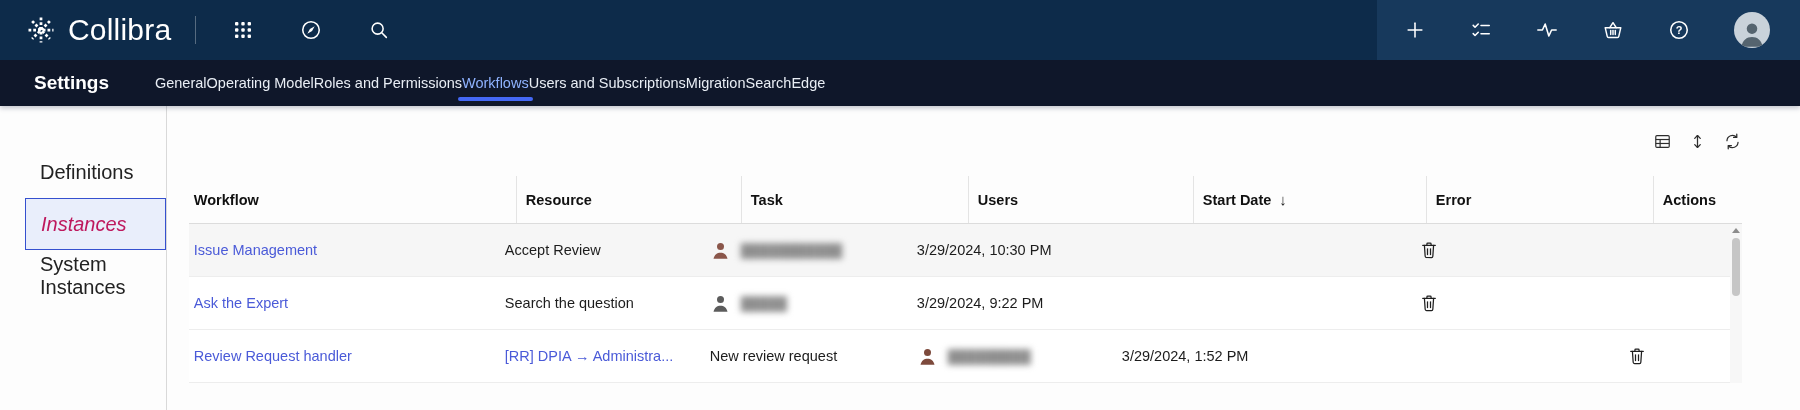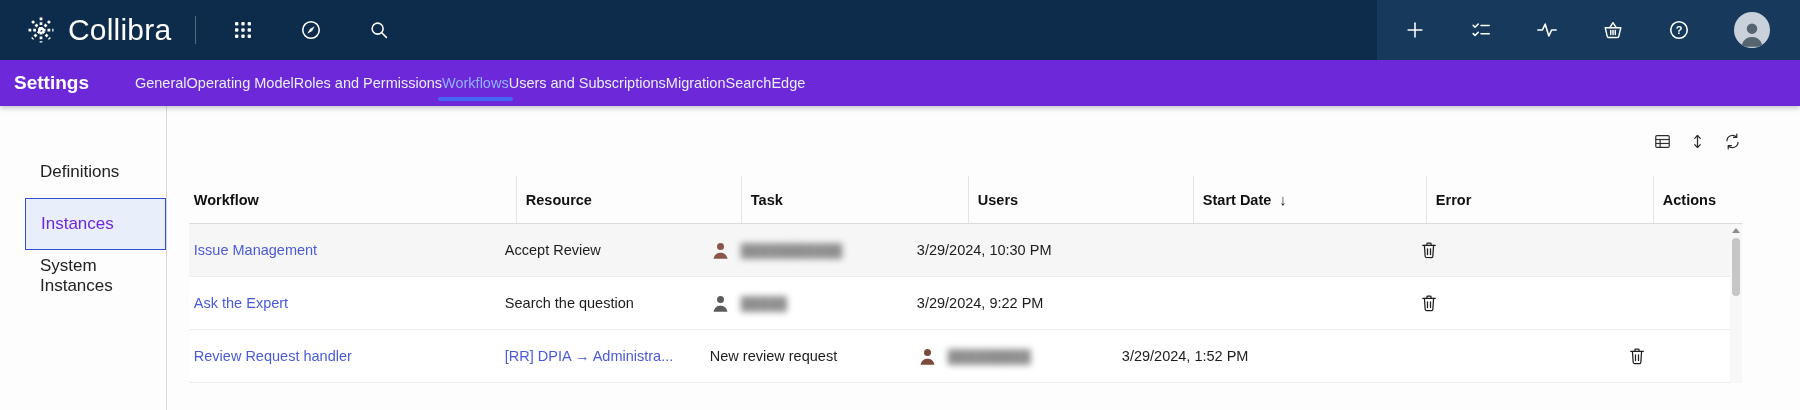--- a/index.html
+++ b/index.html
@@ -28,43 +28,43 @@
     display: flex; align-items: center; gap: 44px; padding: 0 30px 0 27px;
   }
   .avatar {
     width: 36px; height: 36px; border-radius: 50%;
     background: #c9d2da; overflow: hidden; display: flex; align-items: flex-end; justify-content: center;
   }
   .avatar svg { width: 30px; height: 30px; color: #55646f; display: block; }
 
   
   .navbar {
-    height: 46px; background: #6d28d9;
-    display: flex; align-items: center; padding-left: 14px;
+    height: 46px; background: #0f172a;
+    display: flex; align-items: center; padding-left: 34px;
   }
   .page-title { color: #ffffff; font-size: 19px; font-weight: 700; margin-right: 46px; }
   .tabs { display: flex; align-items: stretch; height: 100%; }
   .tab {
     position: relative; display: flex; align-items: center;
     color: #e9eef5; font-size: 14.5px; cursor: pointer; white-space: nowrap;
   }
   .tab.active { color: #8fb3ff; }
   .tab.active::after {
     content: ""; position: absolute; left: -4px; right: -4px; bottom: 5px;
     height: 4px; border-radius: 3px; background: #4468f5;
   }
 
   
   .page { display: flex; height: 304px; background: #fdfdfd; padding-left: 25px; }
   .sidebar { width: 254px; border-right: 1px solid #d9d9d9; padding-top: 40px; }
   .side-item {
     height: 52px; display: flex; align-items: center; padding-left: 15px;
-    font-size: 17px; color: #222222; cursor: pointer;
-  }
-  .side-item.selected { background: #e9eefb; border: 1px solid #3550cf; color: #6d28d9; }
+    font-size: 20px; color: #222222; cursor: pointer;
+  }
+  .side-item.selected { background: #e9eefb; border: 1px solid #3550cf; color: #be185d; font-style: italic; }
 
   .content { flex: 1; padding: 24px 58px 0 22px; position: relative; }
   .toolbar { display: flex; justify-content: flex-end; align-items: center; gap: 16px; height: 22px; margin-bottom: 24px; }
   .toolbar svg { width: 19px; height: 19px; color: #2d2d2d; display: block; cursor: pointer; }
 
   
   .table { position: relative; }
   .grid-cols { display: grid; grid-template-columns: 307px 205px 207px 205px 213px 207px 1fr; }
   .thead { height: 48px; align-items: center; border-bottom: 1px solid #dcdcdc; gap: 20px; }
   .th {

